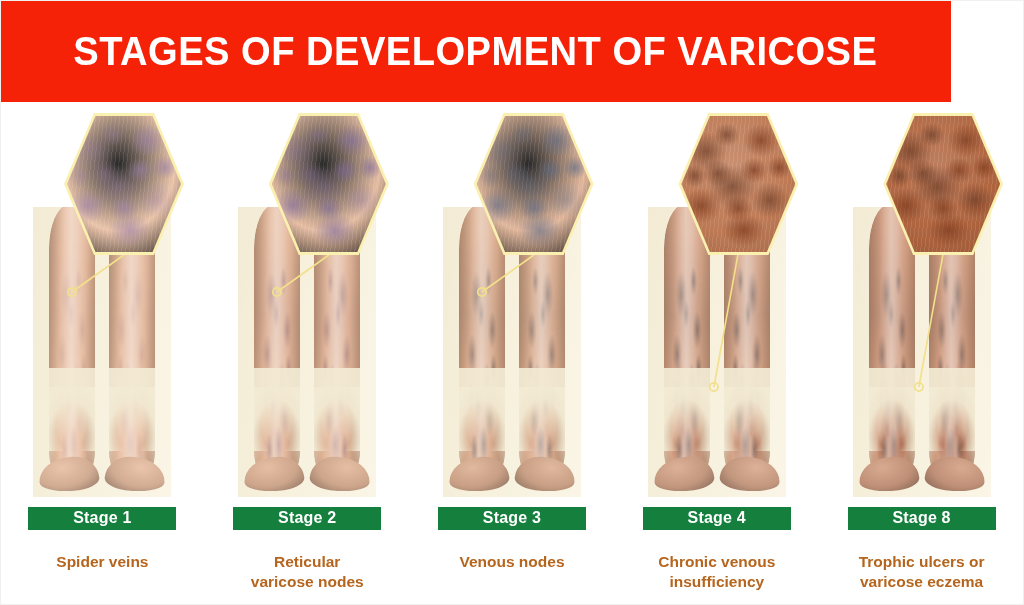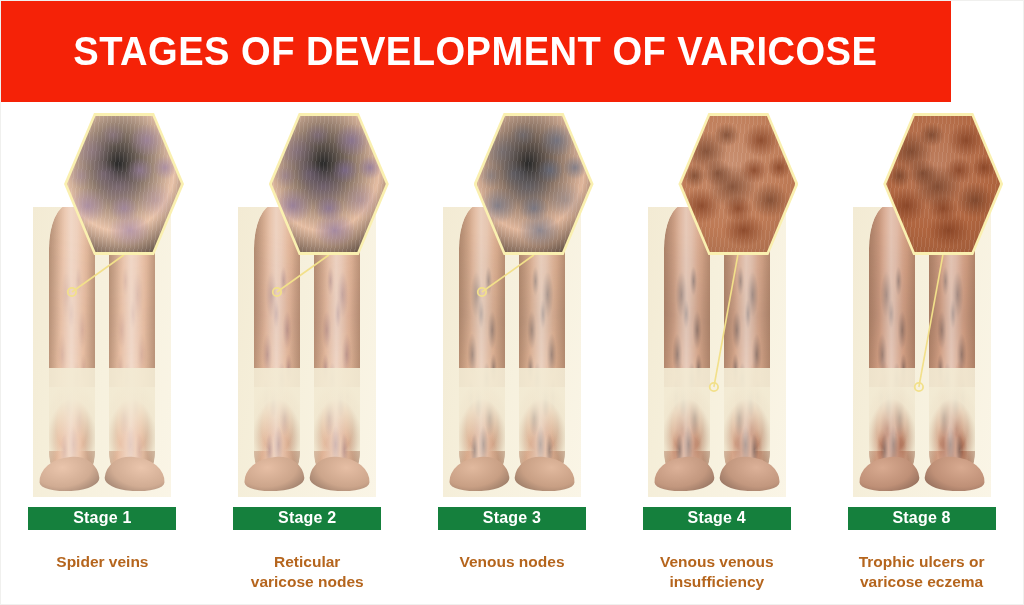--- a/index.html
+++ b/index.html
@@ -346,21 +346,21 @@
         </div>
         <svg class="connector-svg" viewBox="0 0 205 503" preserveAspectRatio="none">
           <line x1="124" y1="153" x2="100" y2="285" stroke="#F2E08A" stroke-width="1.6"></line>
           <circle cx="100" cy="285" r="4.2" fill="none" stroke="#F2E08A" stroke-width="1.8"></circle>
         </svg>
         <div class="magnifier" style="left: 64px; top: 11px;">
           <div class="hexagon" style="background: rgb(250, 240, 176);">
             <div class="hex-inner" style="background: radial-gradient(26% 20% at 22% 26%, rgba(86, 44, 26, 0.55) 0%, rgba(0, 0, 0, 0) 72%), radial-gradient(22% 17% at 70% 18%, rgba(124, 58, 30, 0.72) 0%, rgba(0, 0, 0, 0) 72%), radial-gradient(30% 22% at 45% 52%, rgba(86, 44, 26, 0.55) 0%, rgba(0, 0, 0, 0) 72%), radial-gradient(24% 18% at 18% 66%, rgba(124, 58, 30, 0.72) 0%, rgba(0, 0, 0, 0) 72%), radial-gradient(23% 18% at 78% 62%, rgba(86, 44, 26, 0.55) 0%, rgba(0, 0, 0, 0) 72%), radial-gradient(26% 17% at 55% 84%, rgba(124, 58, 30, 0.72) 0%, rgba(0, 0, 0, 0) 72%), radial-gradient(18% 14% at 32% 42%, rgba(86, 44, 26, 0.55) 0%, rgba(0, 0, 0, 0) 72%), radial-gradient(17% 13% at 64% 40%, rgba(124, 58, 30, 0.72) 0%, rgba(0, 0, 0, 0) 72%), radial-gradient(16% 12% at 40% 14%, rgba(86, 44, 26, 0.55) 0%, rgba(0, 0, 0, 0) 72%), radial-gradient(15% 12% at 86% 38%, rgba(124, 58, 30, 0.72) 0%, rgba(0, 0, 0, 0) 72%), radial-gradient(14% 12% at 12% 44%, rgba(86, 44, 26, 0.55) 0%, rgba(0, 0, 0, 0) 72%), radial-gradient(18% 13% at 50% 68%, rgba(124, 58, 30, 0.72) 0%, rgba(0, 0, 0, 0) 72%), repeating-linear-gradient(96deg, rgba(255, 255, 255, 0.1) 0px, rgba(255, 255, 255, 0.1) 1px, rgba(0, 0, 0, 0) 1px, rgba(0, 0, 0, 0) 4px), radial-gradient(90% 90% at 45% 35%, rgb(200, 143, 112) 0%, rgb(190, 122, 85) 55%, rgb(160, 102, 71) 100%);"></div>
           </div>
         </div>
-        <div class="caption"><div class="stage-badge">Stage 4</div><div class="stage-desc">Venous venous
+        <div class="caption"><div class="stage-badge">Stage 4</div><div class="stage-desc">Chronic venous
 insufficiency</div></div>
       </div>
       <div class="stage-col">
         <div class="photo-panel">
           <div class="leg left">
             <div class="skin" style="background: linear-gradient(92deg, rgb(176, 133, 110) 0%, rgb(212, 160, 132) 30%, rgb(218, 172, 148) 52%, rgb(212, 160, 132) 72%, rgb(172, 130, 107) 100%);"></div>
             <div class="veins" style="opacity: 0.52; background: radial-gradient(13% 9% at 72% 46%, rgba(79, 88, 113, 0.85) 0%, rgba(79, 88, 113, 0.3) 48%, rgba(0, 0, 0, 0) 78%), radial-gradient(16% 11% at 38% 33%, rgba(79, 88, 113, 0.85) 0%, rgba(79, 88, 113, 0.3) 48%, rgba(0, 0, 0, 0) 78%), radial-gradient(11% 8% at 60% 64%, rgba(79, 88, 113, 0.85) 0%, rgba(79, 88, 113, 0.3) 48%, rgba(0, 0, 0, 0) 78%), radial-gradient(14% 10% at 29% 55%, rgba(79, 88, 113, 0.85) 0%, rgba(79, 88, 113, 0.3) 48%, rgba(0, 0, 0, 0) 78%), radial-gradient(15% 9% at 67% 78%, rgba(79, 88, 113, 0.85) 0%, rgba(79, 88, 113, 0.3) 48%, rgba(0, 0, 0, 0) 78%), radial-gradient(12% 8% at 42% 72%, rgba(79, 88, 113, 0.85) 0%, rgba(79, 88, 113, 0.3) 48%, rgba(0, 0, 0, 0) 78%), radial-gradient(13% 9% at 53% 88%, rgba(79, 88, 113, 0.85) 0%, rgba(79, 88, 113, 0.3) 48%, rgba(0, 0, 0, 0) 78%), radial-gradient(10% 7% at 75% 60%, rgba(79, 88, 113, 0.85) 0%, rgba(79, 88, 113, 0.3) 48%, rgba(0, 0, 0, 0) 78%), radial-gradient(11% 8% at 34% 90%, rgba(79, 88, 113, 0.85) 0%, rgba(79, 88, 113, 0.3) 48%, rgba(0, 0, 0, 0) 78%), radial-gradient(9% 7% at 48% 40%, rgba(79, 88, 113, 0.85) 0%, rgba(79, 88, 113, 0.3) 48%, rgba(0, 0, 0, 0) 78%), radial-gradient(10% 7% at 64% 28%, rgba(79, 88, 113, 0.85) 0%, rgba(79, 88, 113, 0.3) 48%, rgba(0, 0, 0, 0) 78%), radial-gradient(10% 8% at 26% 70%, rgba(79, 88, 113, 0.85) 0%, rgba(79, 88, 113, 0.3) 48%, rgba(0, 0, 0, 0) 78%), linear-gradient(192deg, rgba(0, 0, 0, 0) 12%, rgba(79, 88, 113, 0.18) 42%, rgba(0, 0, 0, 0) 60%);"></div>
             <div class="pigment" style="opacity: 0.62; background: radial-gradient(22% 14% at 60% 74%, rgba(156, 84, 52, 0.8) 0%, rgba(156, 84, 52, 0.32) 50%, rgba(0, 0, 0, 0) 80%), radial-gradient(20% 13% at 40% 82%, rgba(156, 84, 52, 0.8) 0%, rgba(156, 84, 52, 0.32) 50%, rgba(0, 0, 0, 0) 80%), radial-gradient(18% 11% at 68% 88%, rgba(156, 84, 52, 0.8) 0%, rgba(156, 84, 52, 0.32) 50%, rgba(0, 0, 0, 0) 80%), radial-gradient(16% 11% at 34% 66%, rgba(156, 84, 52, 0.8) 0%, rgba(156, 84, 52, 0.32) 50%, rgba(0, 0, 0, 0) 80%), radial-gradient(24% 12% at 52% 94%, rgba(156, 84, 52, 0.8) 0%, rgba(156, 84, 52, 0.32) 50%, rgba(0, 0, 0, 0) 80%), radial-gradient(14% 10% at 72% 68%, rgba(156, 84, 52, 0.8) 0%, rgba(156, 84, 52, 0.32) 50%, rgba(0, 0, 0, 0) 80%), radial-gradient(15% 10% at 28% 90%, rgba(156, 84, 52, 0.8) 0%, rgba(156, 84, 52, 0.32) 50%, rgba(0, 0, 0, 0) 80%);"></div>
             <div class="shade-out"></div>
             <div class="calf-taper"></div>

